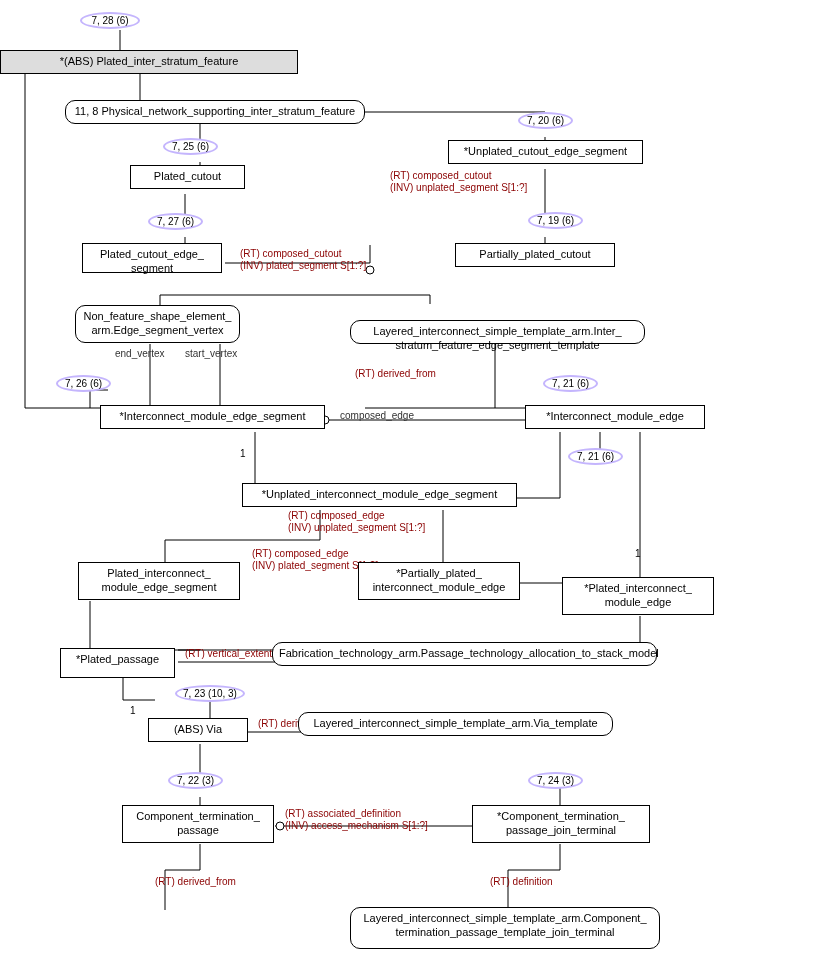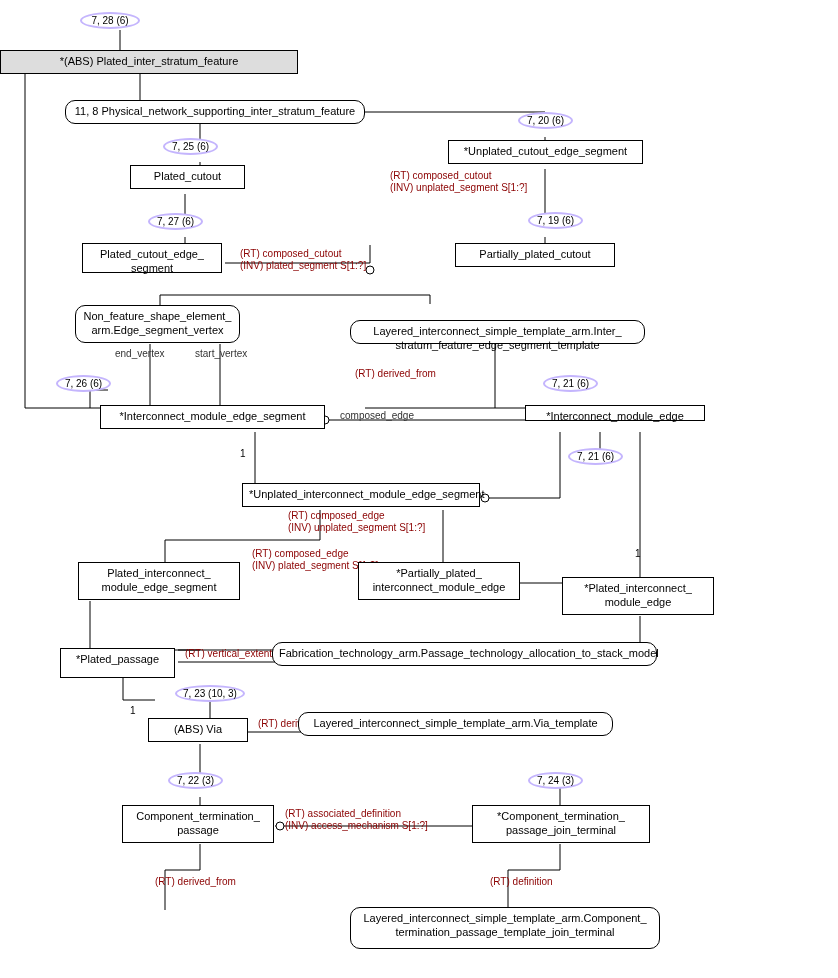--- a/index.html
+++ b/index.html
@@ -228,51 +228,51 @@
   <div class="node rounded" style="left:75px; top:305px; width:165px; height:38px;">
     <span>Non_feature_shape_element_<br>arm.Edge_segment_vertex</span>
   </div>
 
   <div class="node rounded" style="left:350px; top:302px; width:295px; height:24px;margin-top:18px;">
     <span>Layered_interconnect_simple_template_arm.Inter_<br>stratum_feature_edge_segment_template</span>
   </div>
 
   <div class="small-label" style="left:115px; top:348px;">end_vertex</div>
 
-  <div class="small-label" style="left:185px; top:348px;margin-left:10px;">start_vertex</div>
+  <div class="small-label" style="left:185px; top:348px;">start_vertex</div>
 
   <div class="rel-label" style="left:355px; top:368px;">
     (RT) derived_from
   </div>
 
   <div class="badge" style="left:56px; top:375px; min-width:55px;">
     <span>7, 26 (6)</span>
   </div>
 
   <div class="node" style="left:100px; top:405px; width:225px; height:24px;">
     <span>*Interconnect_module_edge_segment</span>
   </div>
 
   <div class="small-label" style="left:340px; top:410px;">composed_edge</div>
 
   <div class="badge" style="left:543px; top:375px; min-width:55px;">
     <span>7, 21 (6)</span>
   </div>
 
-  <div class="node" style="left:525px; top:405px; width:180px; height:16px;">
+  <div class="node" style="left:525px; top:405px; width:180px; height:24px;">
     <span>*Interconnect_module_edge</span>
   </div>
 
   <div class="badge" style="left:568px; top:448px; min-width:55px;">
     <span>7, 21 (6)</span>
   </div>
 
   <div class="small-label" style="left:240px; top:448px; color:#000;">1</div>
 
-  <div class="node" style="left:242px; top:483px; width:238px; height:24px;text-align:center;">
+  <div class="node" style="left:242px; top:483px; width:275px; height:24px;text-align:center;">
     <span>*Unplated_interconnect_module_edge_segment</span>
   </div>
 
   <div class="rel-label" style="left:288px; top:510px;">
     (RT) composed_edge
   </div>
   <div class="rel-label" style="left:288px; top:522px;">
     (INV) unplated_segment S[1:?]
   </div>
 

